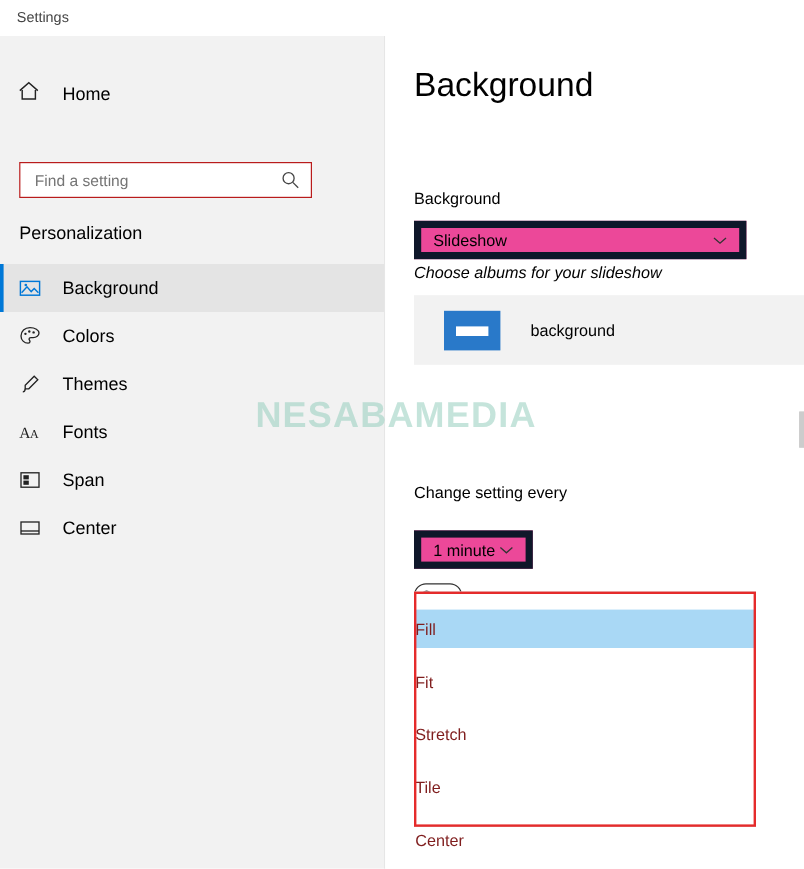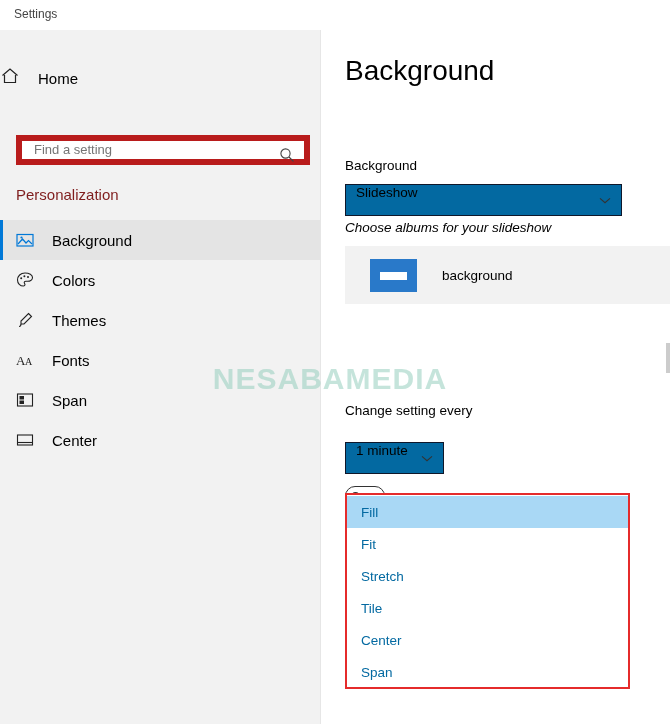--- a/index.html
+++ b/index.html
@@ -42,56 +42,57 @@
     width: 320px; height: 694px;
     background: #f2f2f2;
     border-right: 1px solid #e6e6e6;
   }
   .home-row {
     position: absolute;
     left: 0; top: 28px;
     width: 320px; height: 40px;
     display: flex;
     align-items: center;
+    padding-left: 14px;
     box-sizing: border-box;
   }
   .home-row .label {
     font-size: 15px;
     color: #000000;
     margin-left: 18px;
   }
   .search-box {
     position: absolute;
     left: 16px; top: 105px;
-    width: 294px; height: 30px;
-    background: #ffffff;
-    border: 6px solid #b91c1c;
-    box-sizing: border-box;
-    display: flex;
-    align-items: flex-start;
+    width: 244px; height: 30px;
+    background: #ffffff;
+    border: 1px solid #b91c1c;
+    box-sizing: border-box;
+    display: flex;
+    align-items: center;
   }
   .search-box input {
     border: none;
     outline: none;
     font-family: "Liberation Sans", sans-serif;
     font-size: 13px;
     color: #555555;
     background: transparent;
     width: 240px;
     margin-left: 10px;
   }
   .search-box .search-ico {
     position: absolute;
     right: 8px; top: 5px;
   }
   .section-title {
     position: absolute;
     left: 16px; top: 156px;
     font-size: 15px;
-    color: #7f1d1d;
+    color: #000000;
   }
   .nav {
     position: absolute;
     left: 0; top: 190px;
     width: 320px;
   }
   .nav-item {
     position: relative;
     height: 40px;
     display: flex;
@@ -139,24 +140,25 @@
     font-size: 13.5px;
     color: #000000;
   }
   .lbl-background { position: absolute; left: 24px; top: 128px; }
   .lbl-choose     { position: absolute; left: 24px; top: 190px; font-style: italic; }
   .lbl-change     { position: absolute; left: 24px; top: 373px; }
   .lbl-shuffle    { position: absolute; left: 24px; top: 462px; }
 
   .combo {
     position: absolute;
-    background: #0369a1;
-    border: 1px solid #0f172a;
-    box-sizing: border-box;
-    display: flex;
+    background: #ec4899;
+    border: 6px solid #0f172a;
+    box-sizing: border-box;
+    display: flex;
+    align-items: center;
     font-size: 13.5px;
     color: #000000;
   }
   .combo .txt { margin-left: 10px; }
   .combo .chev {
     position: absolute;
     right: 10px; top: 50%;
     transform: translateY(-50%);
   }
   .combo-background {
@@ -213,21 +215,20 @@
     position: absolute;
     left: 180px; top: 330px;
     width: 300px;
     text-align: center;
     font-size: 30px;
     font-weight: bold;
     letter-spacing: 1px;
     color: rgba(150, 205, 190, 0.55);
     user-select: none;
     pointer-events: none;
-    margin-top: 32px;
   }
 
   
   .toggle {
     position: absolute;
     left: 345px; top: 486px;
     width: 40px; height: 20px;
     border: 1px solid #333333;
     border-radius: 10px;
     background: #ffffff;
@@ -248,24 +249,24 @@
     width: 285px; height: 196px;
     background: #ffffff;
     border: 1px solid #cccccc;
     box-sizing: border-box;
     padding: 2px 0;
   }
   .dropdown .opt {
     height: 32px;
     display: flex;
     align-items: center;
-    padding-left: 15px;
     font-size: 13.5px;
-    color: #0369a1;
-    box-sizing: border-box;
+    color: #7f1d1d;
+    box-sizing: border-box;
+    margin-top: 12px;
   }
   .dropdown .opt.selected {
     background: #a9d8f5;
   }
   .highlight-box {
     position: absolute;
     left: 345px; top: 493px;
     width: 285px; height: 196px;
     border: 2px solid #e52b2b;
     box-sizing: border-box;

